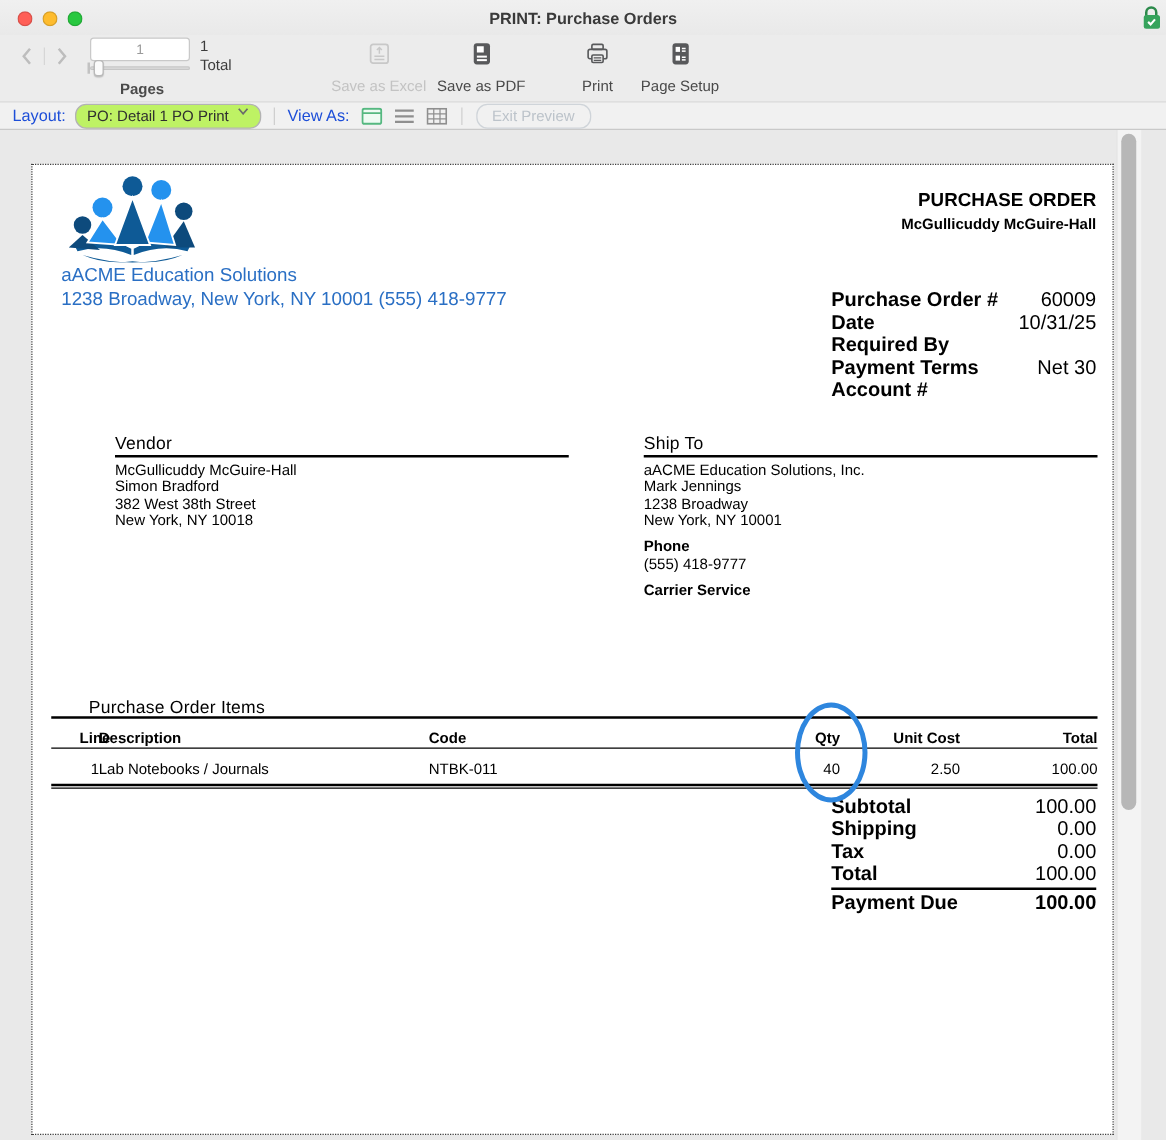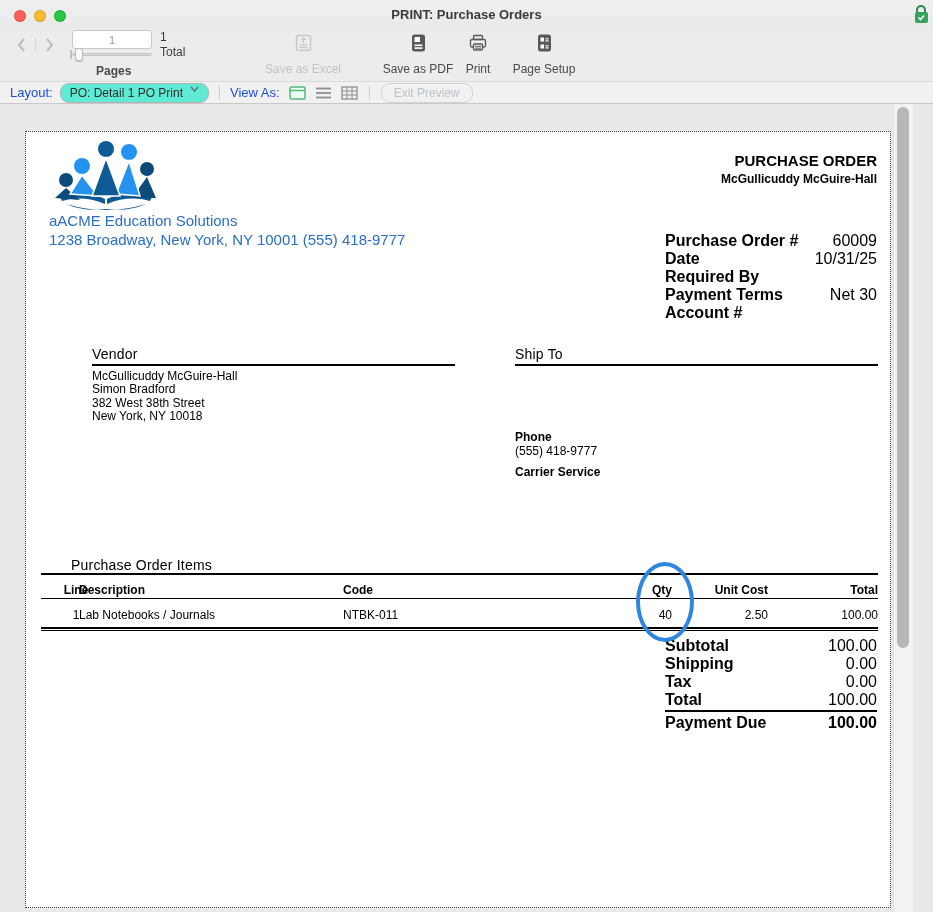--- a/index.html
+++ b/index.html
@@ -17,21 +17,21 @@
   .tool-label { font-size:12px; color:#4a4a4a; text-align:center; }
   .tool-label.dim { color:#c3c3c3; }
   .pages-box { left:72px; top:2px; width:80px; height:19px; background:#fff; border:1px solid #c9c9c9; border-radius:3px; text-align:center; font-size:11px; color:#9a9a9a; }
   .slider-track { left:72px; top:25px; width:80px; height:3px; background:#dcdcdc; border:0.5px solid #c6c6c6; border-radius:2px; }
   .slider-thumb { left:75px; top:20px; width:8px; height:13px; background:#fbfbfb; border:1px solid #b9b9b9; border-radius:3px; box-shadow:0 1px 1px rgba(0,0,0,.2); }
   .slider-tick { left:70px; top:22px; width:2px; height:9px; background:#c2c2c2; }
   .total-block { left:160px; top:2px; font-size:12px; color:#3c3c3c; line-height:15px; }
 
   .layoutbar { left:0; top:81px; width:933px; height:23px; background:#f1f1f1; border-top:1px solid #dadada; border-bottom:1px solid #c9c9c9; display:flex; align-items:center; }
   .lb-label { font-size:13px; color:#1d4ed8; }
-  .pill { border:1px solid #b3b3b3; border-radius:9px; background:#5eead4; display:flex; font-size:12px; color:#2f2f2f; }
+  .pill { border:1px solid #b3b3b3; border-radius:9px; background:#bef264; display:flex; font-size:12px; color:#2f2f2f; }
   .vsep { width:1px; height:14px; background:#cfcfcf; }
   .exit-pill { border:1px solid #cfd4d9; border-radius:9px; color:#bcc3ca; font-size:12px; padding:2px 12px; background:transparent; }
 
   
   .content { left:0; top:104px; width:933px; height:808px; background:#e9e9e9; }
   .page { left:25px; top:27px; width:866px; height:777px; background:#fff; border:1px dotted #3e3e3e; }
   .sb-track { left:893px; top:0; width:20px; height:808px; background:#f3f3f3; border-left:1px solid #e2e2e2; }
   .sb-thumb { left:897px; top:3px; width:12px; height:541px; background:#b7b7b7; border-radius:6px; }
 
   
@@ -90,21 +90,21 @@
   <div class="abs" style="left:262px; top:6px; width:82px;">
     <svg style="display:block; margin:0 auto;" width="17" height="18" viewBox="0 0 17 18">
       <rect x="1.5" y="1.5" width="14" height="15" rx="2" fill="none" stroke="#c8c8c8" stroke-width="1.4"></rect>
       <path d="M8.5 4 L8.5 9 M6.5 6 L8.5 4 L10.5 6" fill="none" stroke="#c8c8c8" stroke-width="1.2"></path>
       <line x1="4.5" y1="11" x2="12.5" y2="11" stroke="#c8c8c8" stroke-width="1.2"></line>
       <line x1="4.5" y1="13.5" x2="12.5" y2="13.5" stroke="#c8c8c8" stroke-width="1.2"></line>
     </svg>
     <div class="tool-label dim" style="margin-top:10px;">Save as Excel</div>
   </div>
 
-  <div class="abs" style="left:349px; top:6px; width:72px;margin-left:33px;">
+  <div class="abs" style="left:349px; top:6px; width:72px;">
     <svg style="display:block; margin:0 auto;" width="15" height="18" viewBox="0 0 15 18">
       <rect x="1" y="0.5" width="13" height="17" rx="2.5" fill="#58595b"></rect>
       <rect x="3.5" y="3" width="5.5" height="5" fill="#fff"></rect>
       <rect x="3.5" y="10.5" width="8" height="1.6" fill="#fff"></rect>
       <rect x="3.5" y="13.3" width="8" height="1.6" fill="#fff"></rect>
     </svg>
     <div class="tool-label" style="margin-top:10px;">Save as PDF</div>
   </div>
 
   <div class="abs" style="left:448px; top:6px; width:60px;">
@@ -215,20 +215,26 @@
     <div class="abs sec-rule" style="left:66px; top:232px; width:363px;"></div>
     <div class="abs addr" style="left:66px; top:238px;">
       <span>McGullicuddy McGuire-Hall</span>
       <span>Simon Bradford</span>
       <span>382 West 38th Street</span>
       <span>New York, NY 10018</span>
     </div>
 
     <div class="abs sec-head" style="left:489px; top:214px;">Ship To</div>
     <div class="abs sec-rule" style="left:489px; top:232px; width:363px;"></div>
+    <div class="abs addr" style="left:489px; top:238px;">
+      <span>aACME Education Solutions, Inc.</span>
+      <span>Mark Jennings</span>
+      <span>1238 Broadway</span>
+      <span>New York, NY 10001</span>
+    </div>
     <div class="abs addr" style="left:489px; top:299px; font-weight:700;">Phone</div>
     <div class="abs addr" style="left:489px; top:313px;">(555) 418-9777</div>
     <div class="abs addr" style="left:489px; top:334px; font-weight:700;">Carrier Service</div>
 
     <div class="abs sec-head" style="left:15px; top:425px;padding-left:30px;">Purchase Order Items</div>
     <div class="abs sec-rule" style="left:15px; top:441px; width:837px;"></div>
 
     <div class="cell b c" style="left:14px; top:451px; width:34px;">Line</div>
     <div class="cell b" style="left:53px; top:451px;">Description</div>
     <div class="cell b" style="left:317px; top:451px;">Code</div>

